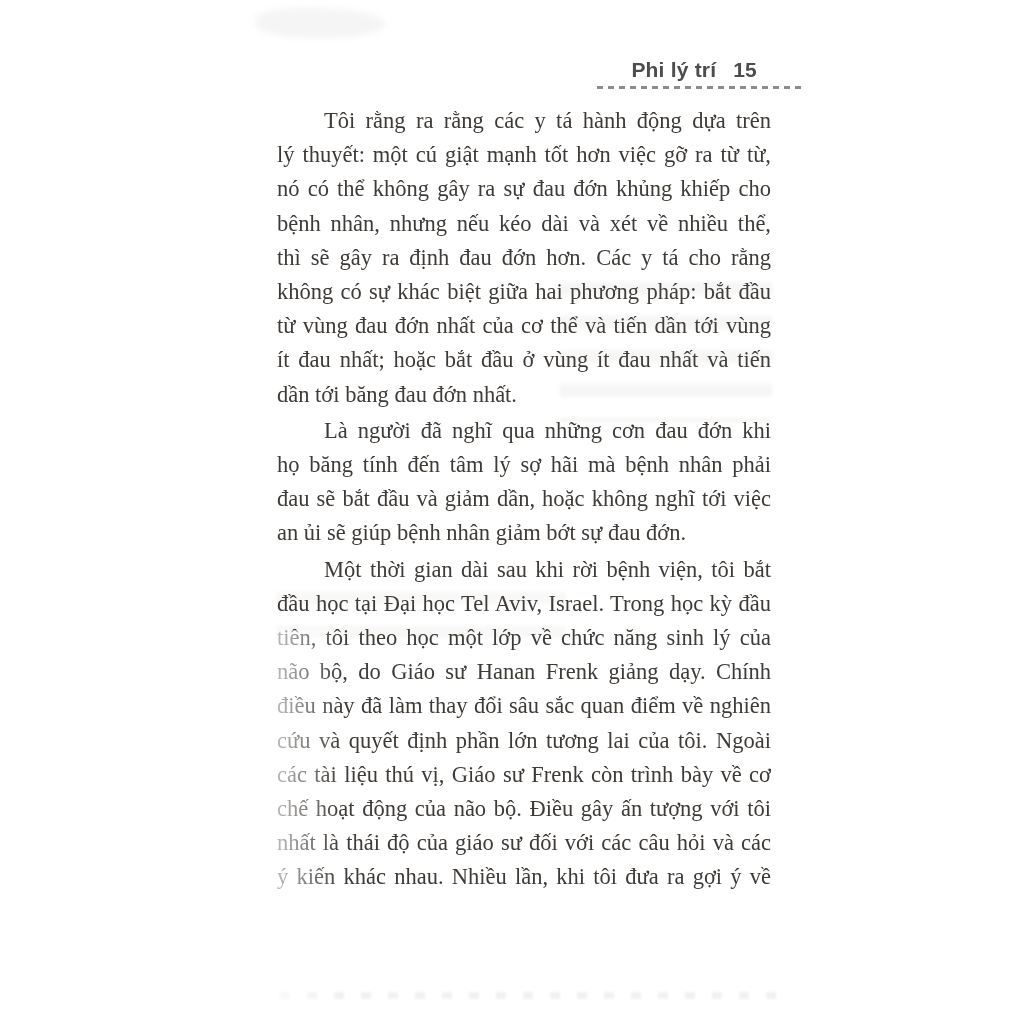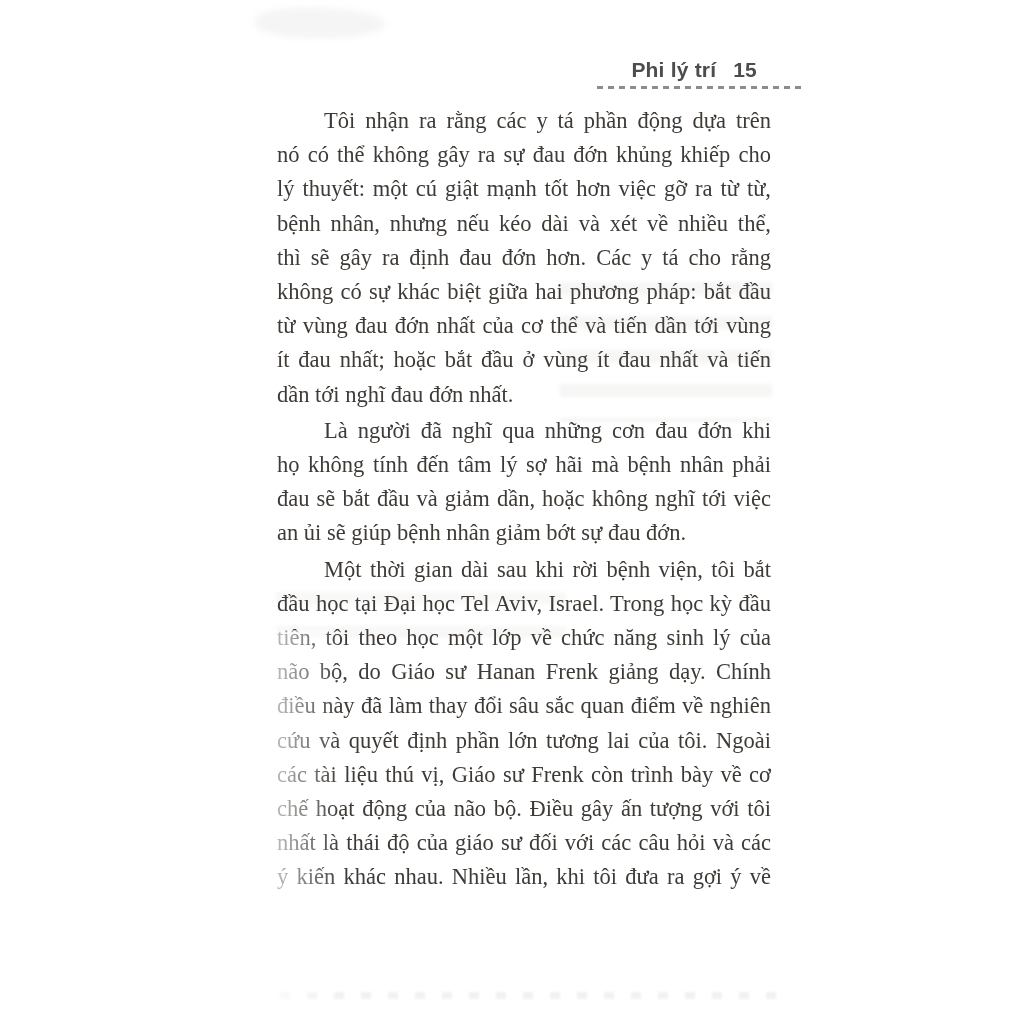--- a/index.html
+++ b/index.html
@@ -117,33 +117,33 @@
 <div class="page">
 
   <div class="running-header">
     <span>Phi lý trí</span><span class="page-num">15</span>
   </div>
 
   <div class="header-rule"></div>
 
   <div class="text-column">
       <div class="paragraph">
-        <div class="line first">Tôi nhận ra rằng các y tá phần động dựa trên</div>
+        <div class="line first">Tôi rằng ra rằng các y tá hành động dựa trên</div>
+        <div class="line">lý thuyết: một cú giật mạnh tốt hơn việc gỡ ra từ từ,</div>
         <div class="line">nó có thể không gây ra sự đau đớn khủng khiếp cho</div>
-        <div class="line">lý thuyết: một cú giật mạnh tốt hơn việc gỡ ra từ từ,</div>
         <div class="line">bệnh nhân, nhưng nếu kéo dài và xét về nhiều thể,</div>
         <div class="line">thì sẽ gây ra định đau đớn hơn. Các y tá cho rằng</div>
         <div class="line">không có sự khác biệt giữa hai phương pháp: bắt đầu</div>
         <div class="line">từ vùng đau đớn nhất của cơ thể và tiến dần tới vùng</div>
         <div class="line">ít đau nhất; hoặc bắt đầu ở vùng ít đau nhất và tiến</div>
-        <div class="line endline">dần tới nghĩ đau đớn nhất.</div>
+        <div class="line endline">dần tới băng đau đớn nhất.</div>
       </div>
       <div class="paragraph">
         <div class="line first">Là người đã nghĩ qua những cơn đau đớn khi</div>
-        <div class="line">họ không tính đến tâm lý sợ hãi mà bệnh nhân phải</div>
+        <div class="line">họ băng tính đến tâm lý sợ hãi mà bệnh nhân phải</div>
         <div class="line">đau sẽ bắt đầu và giảm dần, hoặc không nghĩ tới việc</div>
         <div class="line endline">an ủi sẽ giúp bệnh nhân giảm bớt sự đau đớn.</div>
       </div>
       <div class="paragraph">
         <div class="line first">Một thời gian dài sau khi rời bệnh viện, tôi bắt</div>
         <div class="line">đầu học tại Đại học Tel Aviv, Israel. Trong học kỳ đầu</div>
         <div class="line">tiên, tôi theo học một lớp về chức năng sinh lý của</div>
         <div class="line">não bộ, do Giáo sư Hanan Frenk giảng dạy. Chính</div>
         <div class="line">điều này đã làm thay đổi sâu sắc quan điểm về nghiên</div>
         <div class="line">cứu và quyết định phần lớn tương lai của tôi. Ngoài</div>

